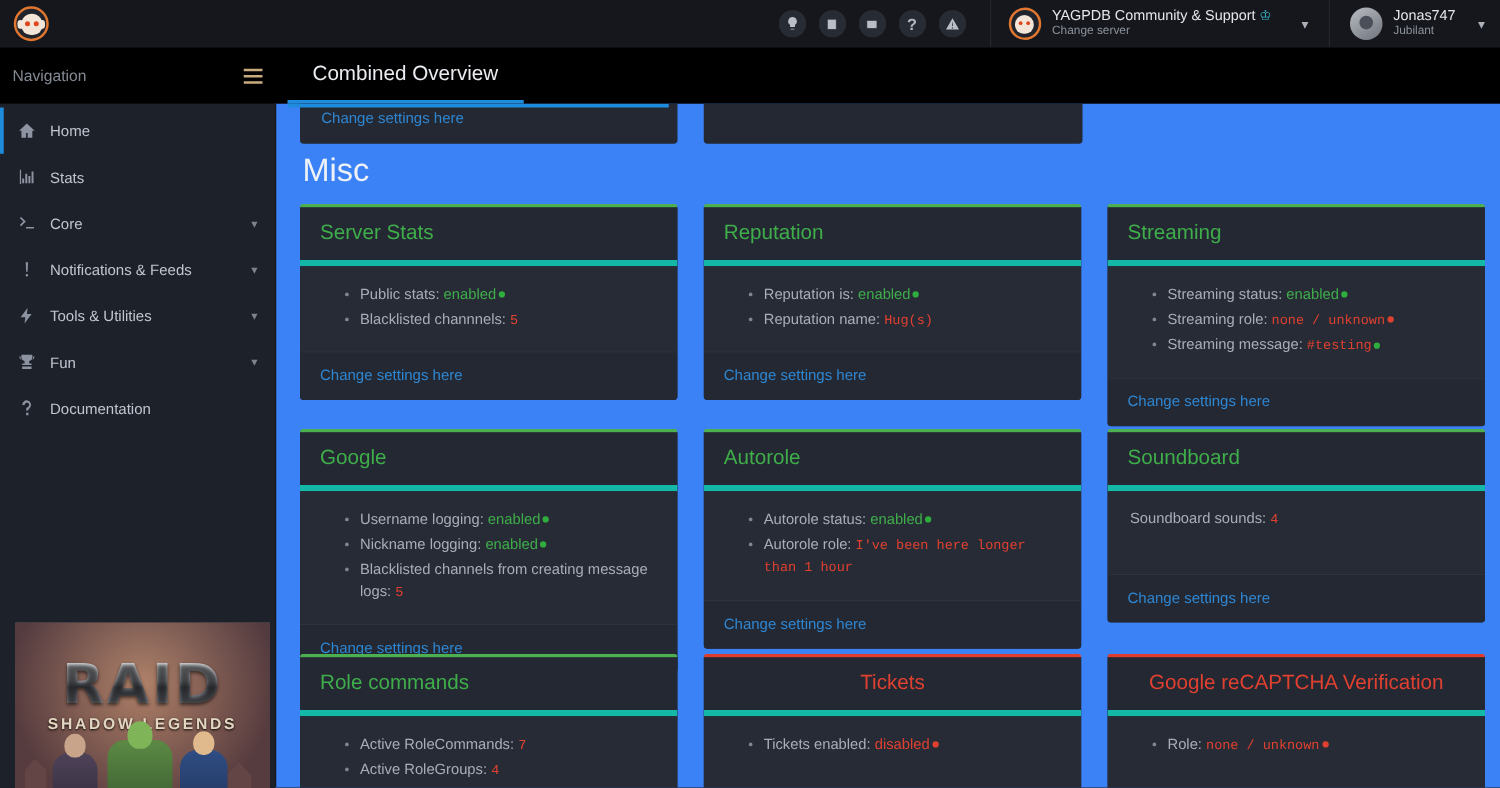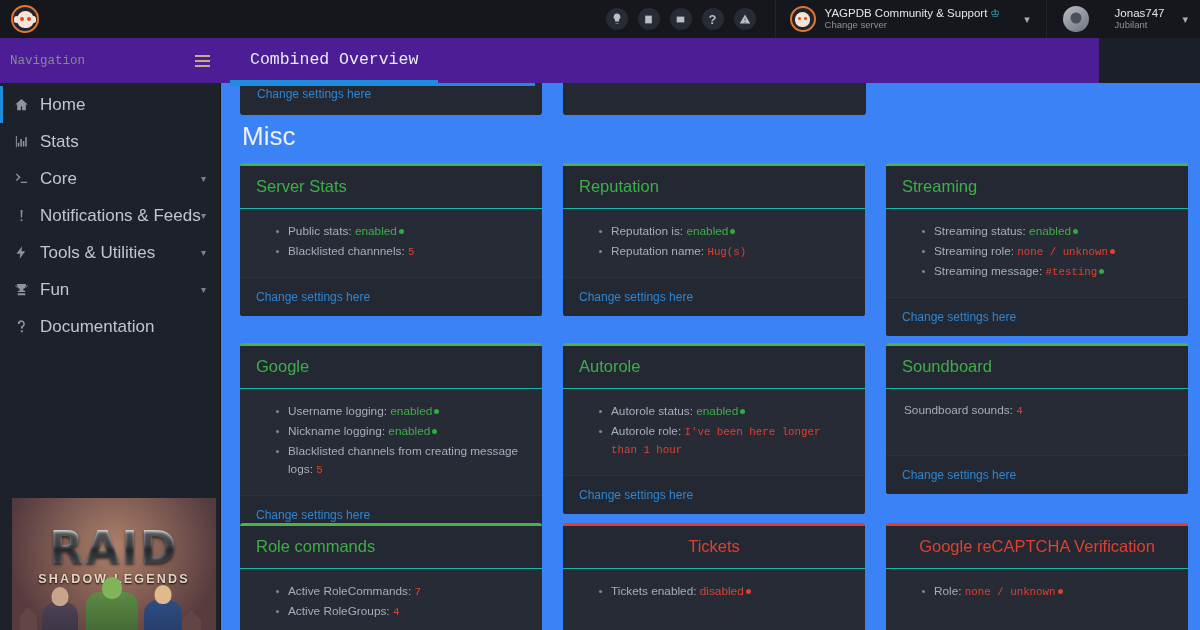--- a/index.html
+++ b/index.html
@@ -76,30 +76,29 @@
   .user-box{display:flex;align-items:center;height:38px;padding:0 12px 0 16px;}
   .user-avatar{
     width:26px;height:26px;border-radius:50%;
     background:linear-gradient(145deg,#b9bcc2,#6e737c);
     margin-right:9px; flex-shrink:0; position:relative; overflow:hidden;
   }
   .user-avatar:after{
     content:"";position:absolute;left:50%;top:46%;transform:translate(-50%,-50%);
     width:11px;height:11px;border-radius:50%;background:#4a4f59;
   }
-  .user-names{line-height:1.15;margin-left:17px;}
+  .user-names{line-height:1.15;}
   .user-name{font-size:11.5px;color:#e3e6ea;}
   .user-sub{font-size:9.5px;color:#8c929c;}
   .user-caret{color:#aab0ba;font-size:11px;margin-left:18px;cursor:pointer;}
 
   
   .subbar{
-    position:absolute;top:38px;left:0;width:1099px;height:45px;
-    background:#4c1d95;
-    font-family:Liberation Mono, monospace;
+    position:absolute;top:38px;left:0;width:1200px;height:45px;
+    background:#000000;
   }
   .nav-label{
     position:absolute;left:10px;top:0;height:45px;width:220px;
     display:flex;align-items:center;justify-content:space-between;
     padding-right:20px;
   }
   .nav-label span{font-size:12.5px;color:#848a94;}
   .burger{display:flex;flex-direction:column;justify-content:center;gap:3px;cursor:pointer;}
   .burger i{display:block;width:15px;height:2px;background:#c9ac7e;}
   .page-tab{
@@ -114,21 +113,21 @@
     position:absolute;top:83px;left:0;width:220px;height:547px;
     background:#1d212a;
   }
   .side-item{
     display:flex;align-items:center;height:37px;padding:0 14px;
     cursor:pointer;position:relative;
   }
   .side-item .ic{
     width:26px;flex-shrink:0;color:#8d93a0;font-size:14px;display:flex;align-items:center;
   }
-  .side-item .lbl{font-size:17px;color:#c0c5cf;flex:1;}
+  .side-item .lbl{font-size:12px;color:#c0c5cf;flex:1;}
   .side-item .chev{color:#7d838e;font-size:10px;}
   .side-item.active:before{
     content:"";position:absolute;left:0;top:0;bottom:0;width:3px;background:#1e8bdc;
   }
   .side-item.first{margin-top:3px;}
 
   svg.si{width:15px;height:15px;fill:#8d93a0;}
 
   .ad{
     position:absolute;left:12px;top:415px;width:204px;height:160px;
@@ -182,21 +181,21 @@
 
   .card{
     position:absolute;width:302px;
     background:#232833;border-radius:3px;overflow:hidden;
   }
   .card.ok{border-top:3px solid #4caf50;}
   .card.bad{border-top:3px solid #e03d2f;}
 
   .card-head{
     padding:11px 16px 12px;
-    border-bottom:1px solid #14b8a6;
+    border-bottom:5px solid #14b8a6;
     background:#232833;
   }
   .card-head .h{font-size:16.5px;font-weight:normal;}
   .card.ok .card-head .h{color:#3fae4a;}
   .card.bad .card-head .h{color:#e0402f;text-align:center;}
 
   .card-body{
     padding:14px 16px 14px 18px;
     background:#262b36;
     min-height:66px;

